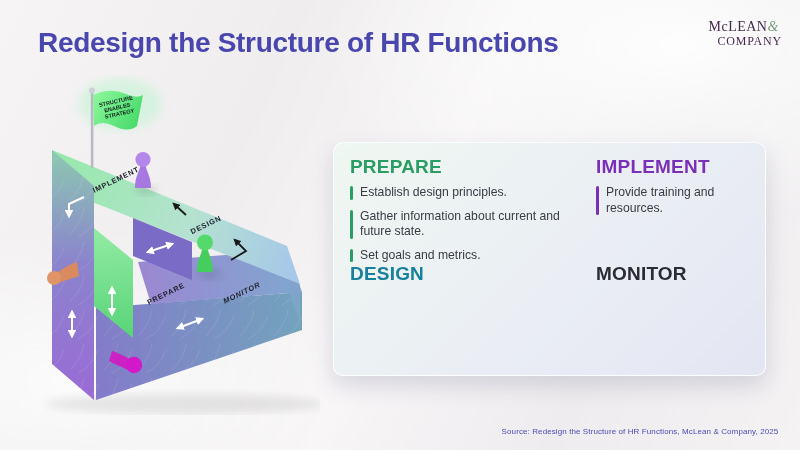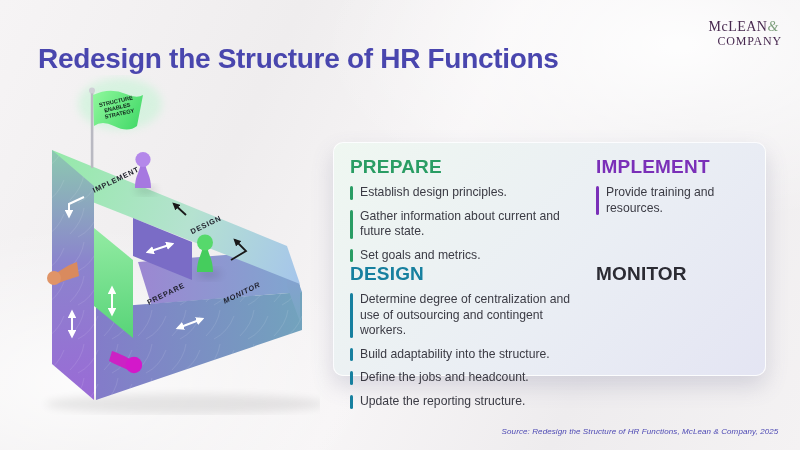--- a/index.html
+++ b/index.html
@@ -5,21 +5,21 @@
   html,body{margin:0;padding:0;}
   body{
     width:800px;height:450px;position:relative;overflow:hidden;
     font-family:"Liberation Sans",sans-serif;
     background:
       radial-gradient(ellipse 600px 300px at 85% 10%, rgba(255,255,255,.9), rgba(255,255,255,0) 60%),
       radial-gradient(ellipse 500px 260px at 10% 85%, rgba(255,255,255,.8), rgba(255,255,255,0) 60%),
       linear-gradient(115deg,#f6f4f5 0%,#efedee 30%,#f7f5f6 52%,#eeecee 75%,#f4f2f3 100%);
   }
   .page-title{
-    position:absolute;left:38px;top:24px;
+    position:absolute;left:38px;top:8px;
     font-size:28px;font-weight:800;letter-spacing:-.3px;color:#4946ae;
   }
   .logo{position:absolute;right:18px;top:20px;text-align:left;line-height:1.05;
     font-family:"Liberation Serif",serif;color:#47284f;}
   .logo .l1{font-size:14px;letter-spacing:.5px;}
   .logo .l2{font-size:12px;letter-spacing:.8px;padding-left:9px;}
   .logo .amp{color:#7e9f7d;font-style:italic;}
   .card{
     position:absolute;left:333px;top:142px;width:433px;height:234px;box-sizing:border-box;
     padding:13px 16px 10px 16px;border-radius:10px;
@@ -32,21 +32,21 @@
   .sec ul{list-style:none;margin:0;padding:0;}
   .sec li{position:relative;padding-left:10px;margin-bottom:8px;
     font-size:12.2px;line-height:1.28;color:#3b3b44;}
   .sec li::before{content:"";position:absolute;left:0;top:1px;bottom:1px;width:3px;border-radius:2px;background:#888;}
   .sec-prepare h2{color:#2a9d64}.sec-prepare li::before{background:#2a9d64}
   .sec-design h2{color:#17809f}.sec-design li::before{background:#17809f}
   .sec-implement h2{color:#7a2fb8}.sec-implement li::before{background:#7a2fb8}
   .sec-monitor h2{color:#2b2b33}.sec-monitor li::before{background:#4a4ab8}
   .source{
     position:absolute;left:480px;top:427px;width:320px;text-align:center;
-    font-size:8px;color:#4d49b4;letter-spacing:.1px;font-style:italic;
+    font-size:8px;color:#4d49b4;letter-spacing:.1px;
   }
   .tri{position:absolute;left:25px;top:75px;}
   .slab{font-weight:700;letter-spacing:.8px;fill:#1f1f2b;font-size:7.4px;}
 </style>
 </head>
 <body>
 
 <h1 class="page-title">Redesign the Structure of HR Functions</h1>
 
 <div class="logo">
@@ -173,26 +173,20 @@
       </ul>
     </div>
     <div class="sec sec-implement" style="grid-column:2;grid-row:1">
       <h2>IMPLEMENT</h2>
       <ul>
         <li>Provide training and resources.</li>
       </ul>
     </div>
     <div class="sec sec-design" style="grid-column:1;grid-row:2">
       <h2>DESIGN</h2>
-      <ul>
-        <li>Determine degree of centralization and use of outsourcing and contingent workers.</li>
-        <li>Build adaptability into the structure.</li>
-        <li>Define the jobs and headcount.</li>
-        <li>Update the reporting structure.</li>
-      </ul>
     </div>
     <div class="sec sec-monitor" style="grid-column:2;grid-row:2">
       <h2>MONITOR</h2>
     </div>
   </div>
 </div>
 
 <div class="source">Source: Redesign the Structure of HR Functions, McLean &amp; Company, 2025</div>
 
 </body></html>

